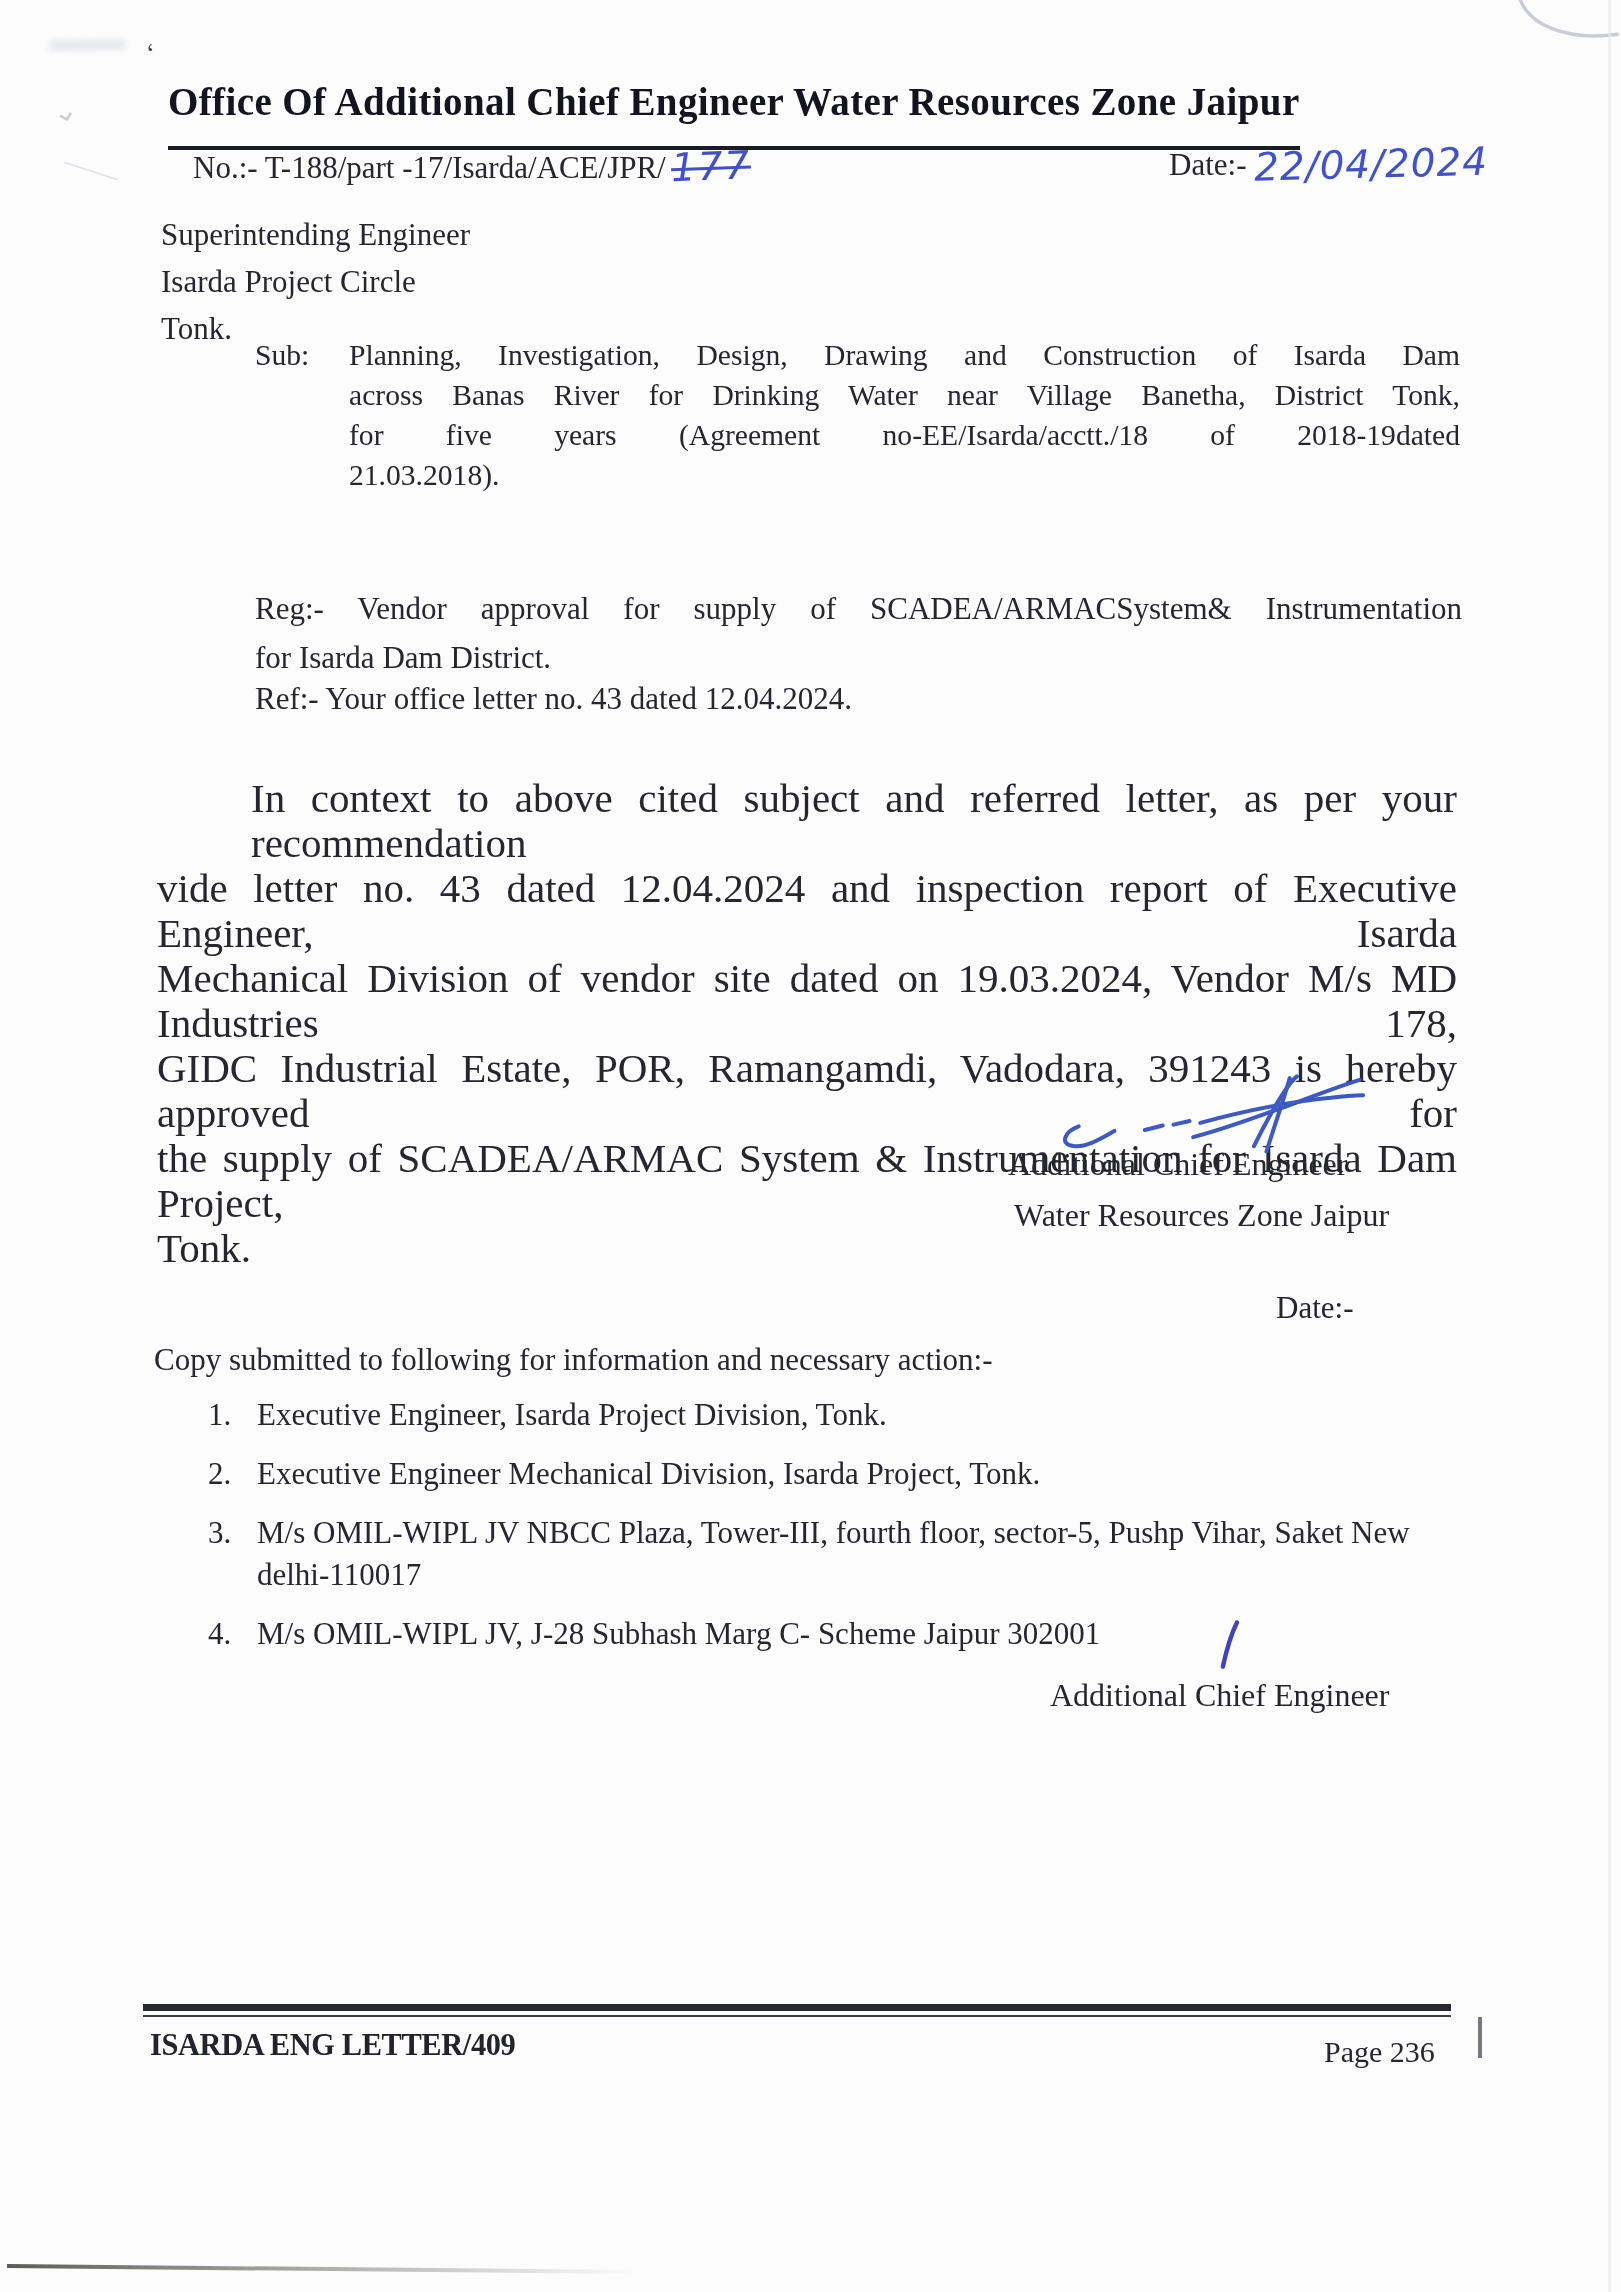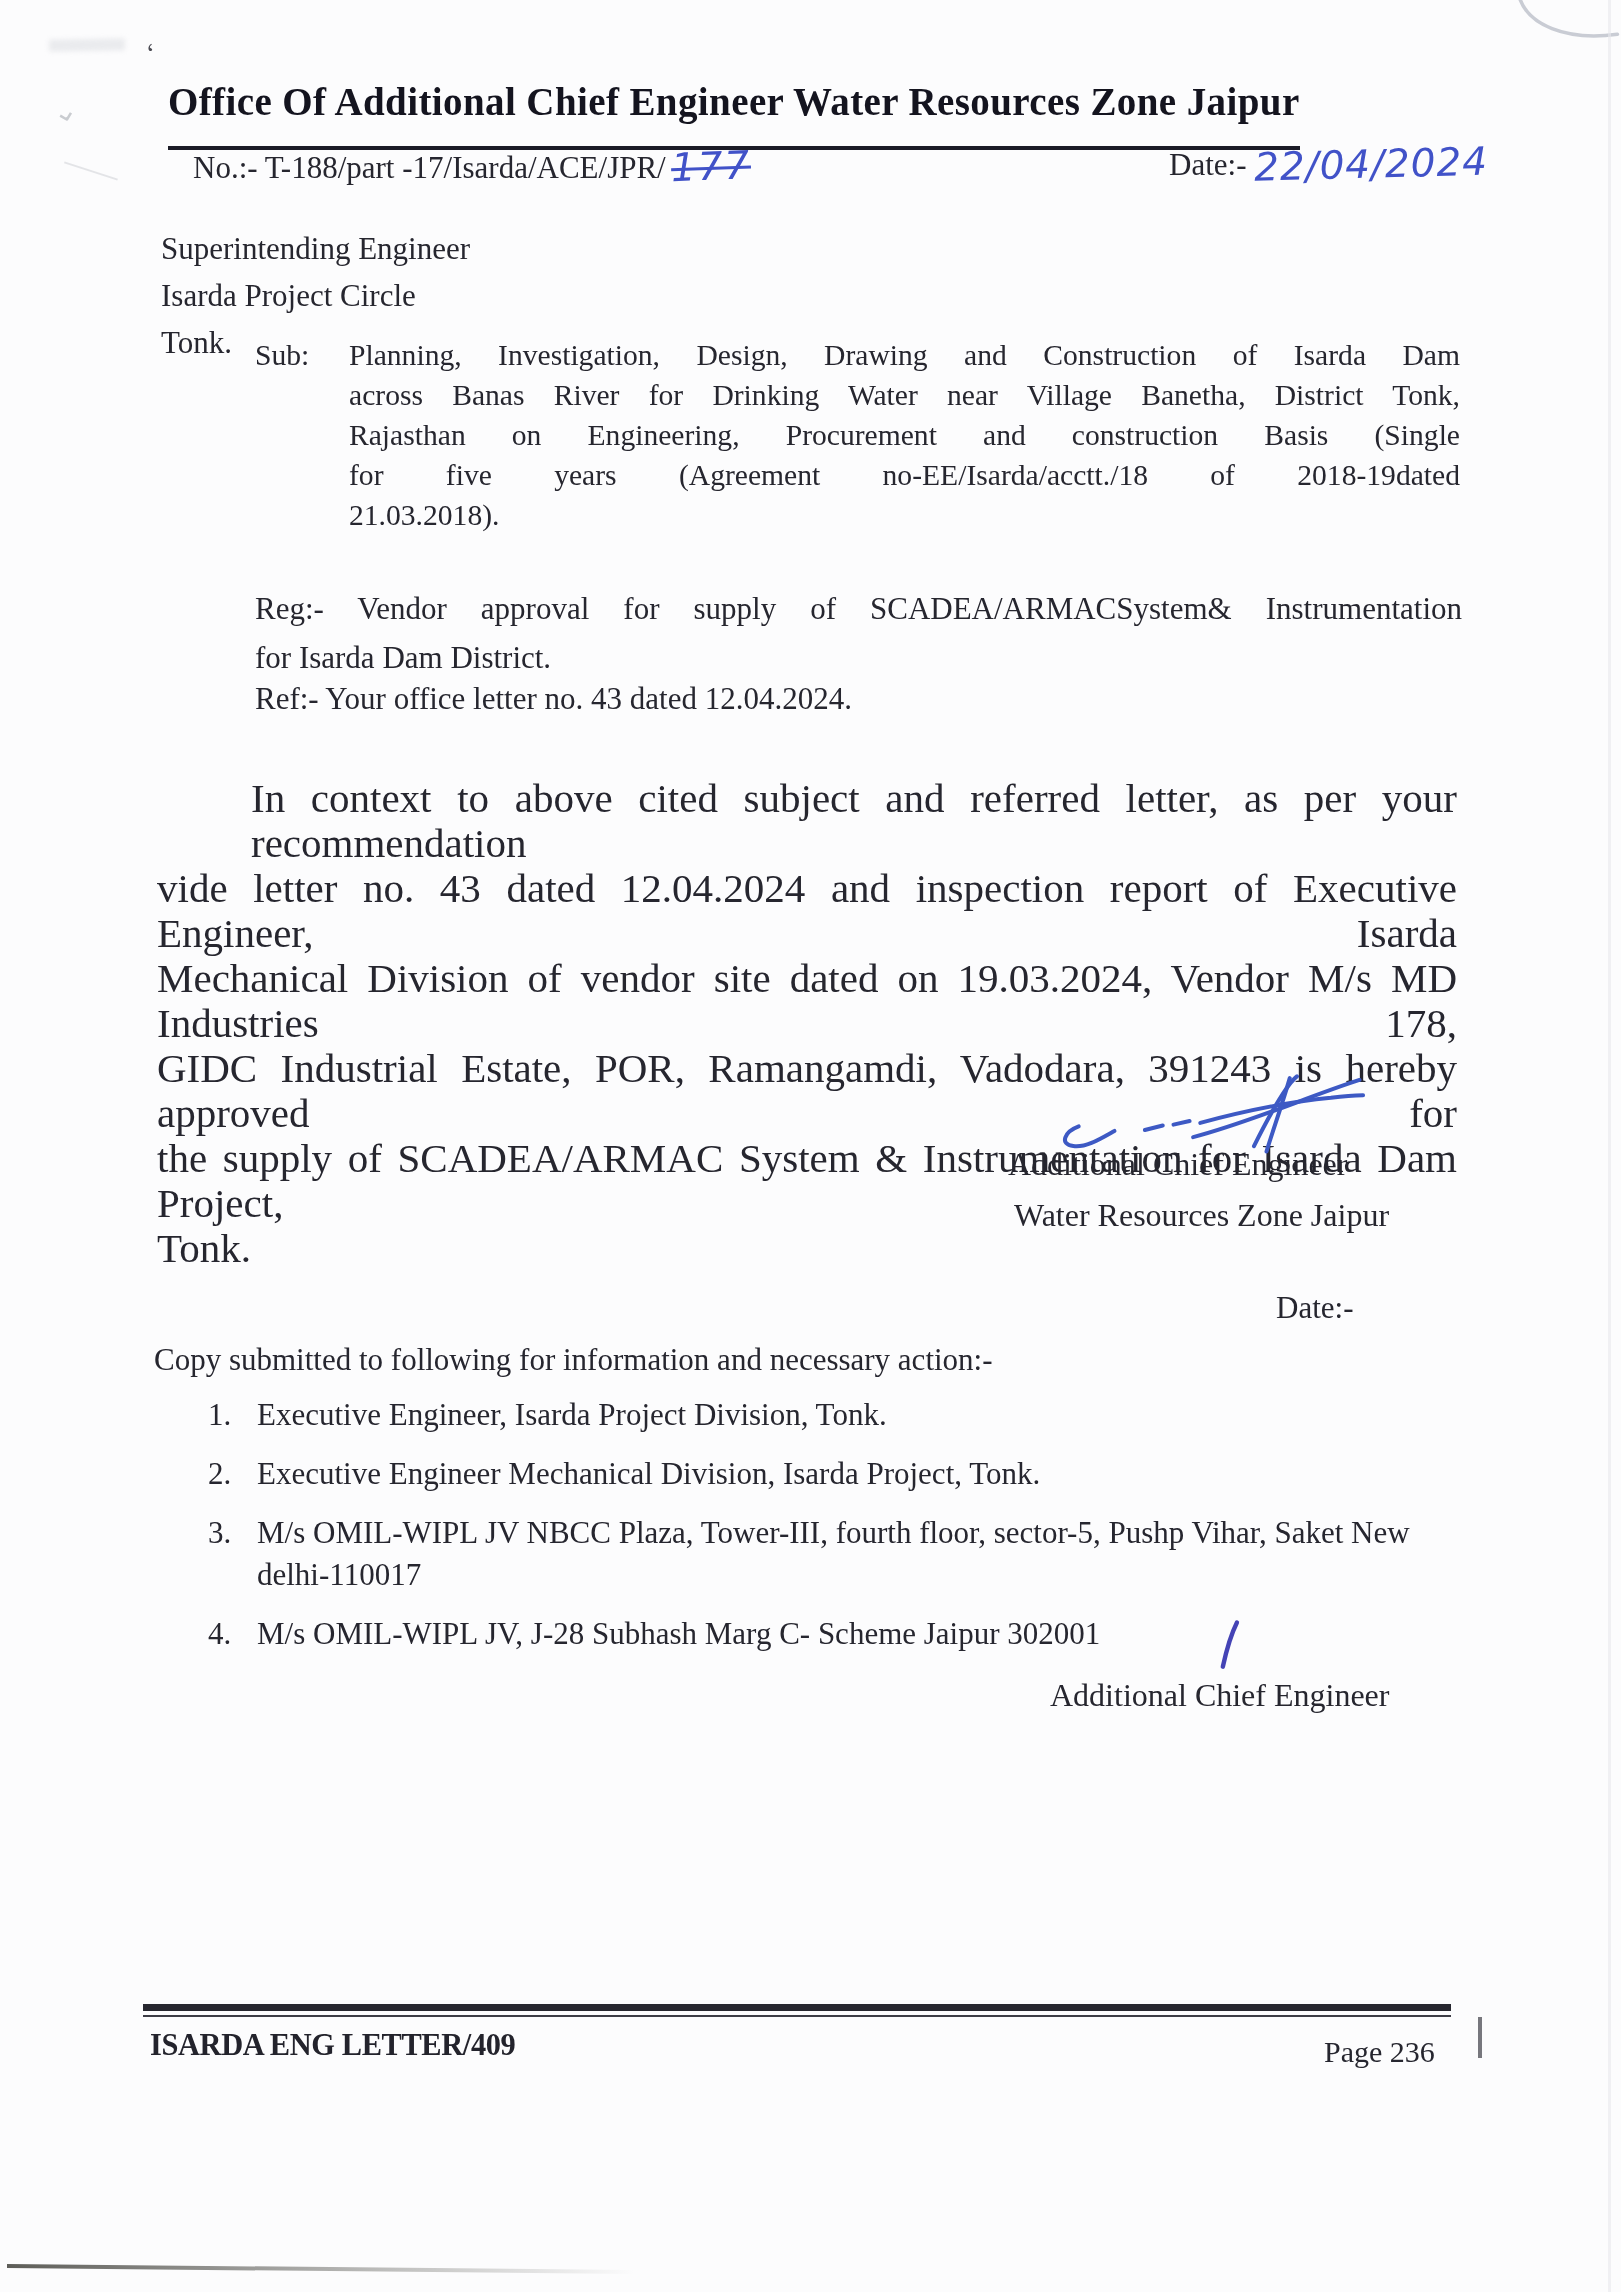--- a/index.html
+++ b/index.html
@@ -31,21 +31,21 @@
     text-decoration-thickness:2.7px;
     transform:rotate(-2deg) translateY(1.8px);
     margin-left:5.4px;letter-spacing:1.8px;
   }
   .date-row{position:absolute;left:1169px;top:139px;font-size:31px;white-space:nowrap;}
   .hand-date{
     display:inline-block;font-size:39px;letter-spacing:0.9px;
     transform:rotate(-1.5deg) translateY(2.7px);
   }
   
-  .addressee{position:absolute;left:161px;top:225px;font-size:31px;line-height:47px;}
+  .addressee{position:absolute;left:161px;top:211px;font-size:31px;line-height:47px;}
   
   .subject{position:absolute;left:255px;top:335px;width:1205px;display:flex;font-size:29.6px;line-height:40px;}
   .subject .label{flex:0 0 94px;}
   .subject .lines{flex:1;}
   .jline{text-align:justify;text-align-last:justify;}
   .jline.last{text-align-last:left;}
   
   .reg{position:absolute;left:255px;top:584px;width:1207px;font-size:31px;line-height:49px;}
   .refline{position:absolute;left:255px;top:681px;font-size:31px;}
   
@@ -123,21 +123,20 @@
     <div>Superintending Engineer</div>
     <div>Isarda Project Circle</div>
     <div>Tonk.</div>
   </div>
 
   <div class="subject">
     <div class="label">Sub:</div>
     <div class="lines">
       <div class="jline">Planning, Investigation, Design, Drawing and Construction of Isarda Dam</div>
       <div class="jline">across Banas River for Drinking Water near Village Banetha, District Tonk,</div>
-      <div class="jline">Rajasthan on Engineering, Procurement and construction Basis (Single</div>
       <div class="jline">for five years (Agreement no-EE/Isarda/acctt./18 of 2018-19dated</div>
       <div class="jline last">21.03.2018).</div>
     </div>
   </div>
 
   <div class="reg">
     <div class="jline">Reg:- Vendor approval for supply of SCADEA/ARMACSystem&amp; Instrumentation</div>
     <div class="jline last">for Isarda Dam District.</div>
   </div>
   <div class="refline">Ref:- Your office letter no. 43 dated  12.04.2024.</div>

